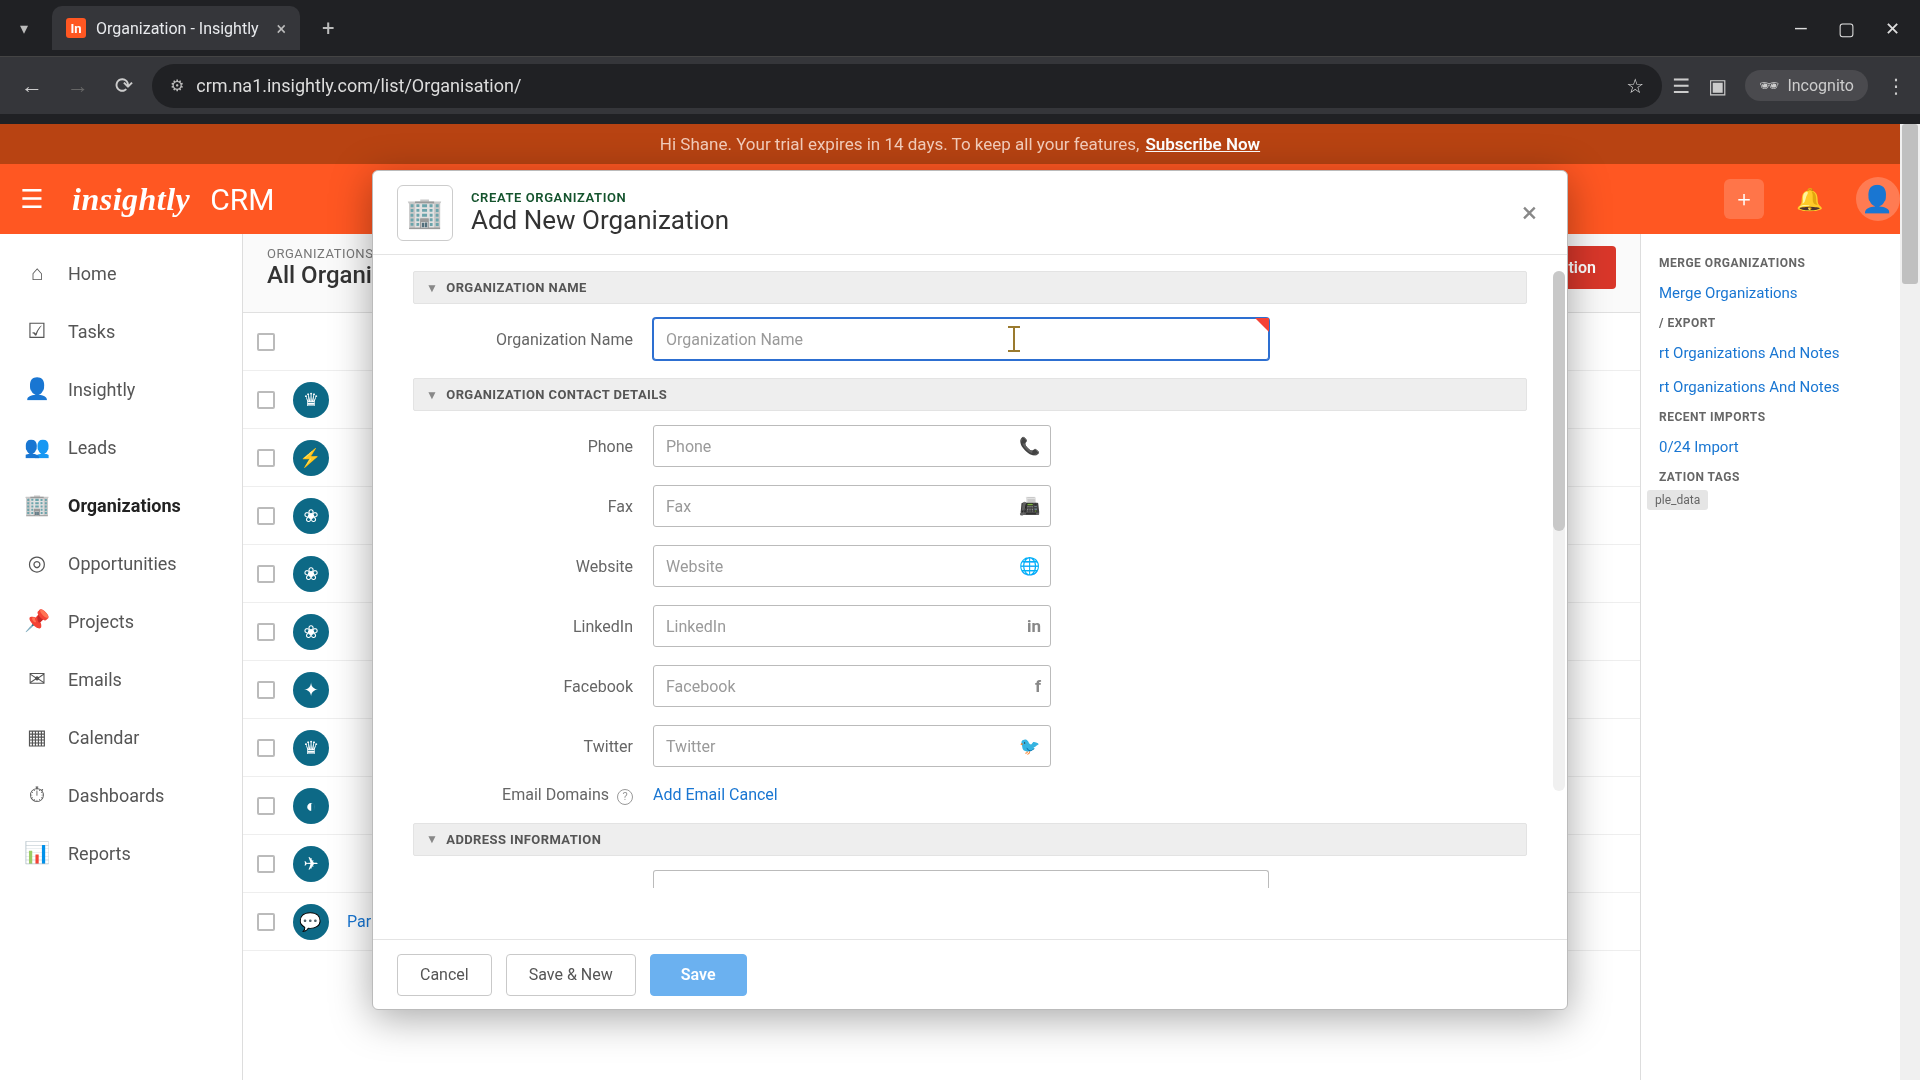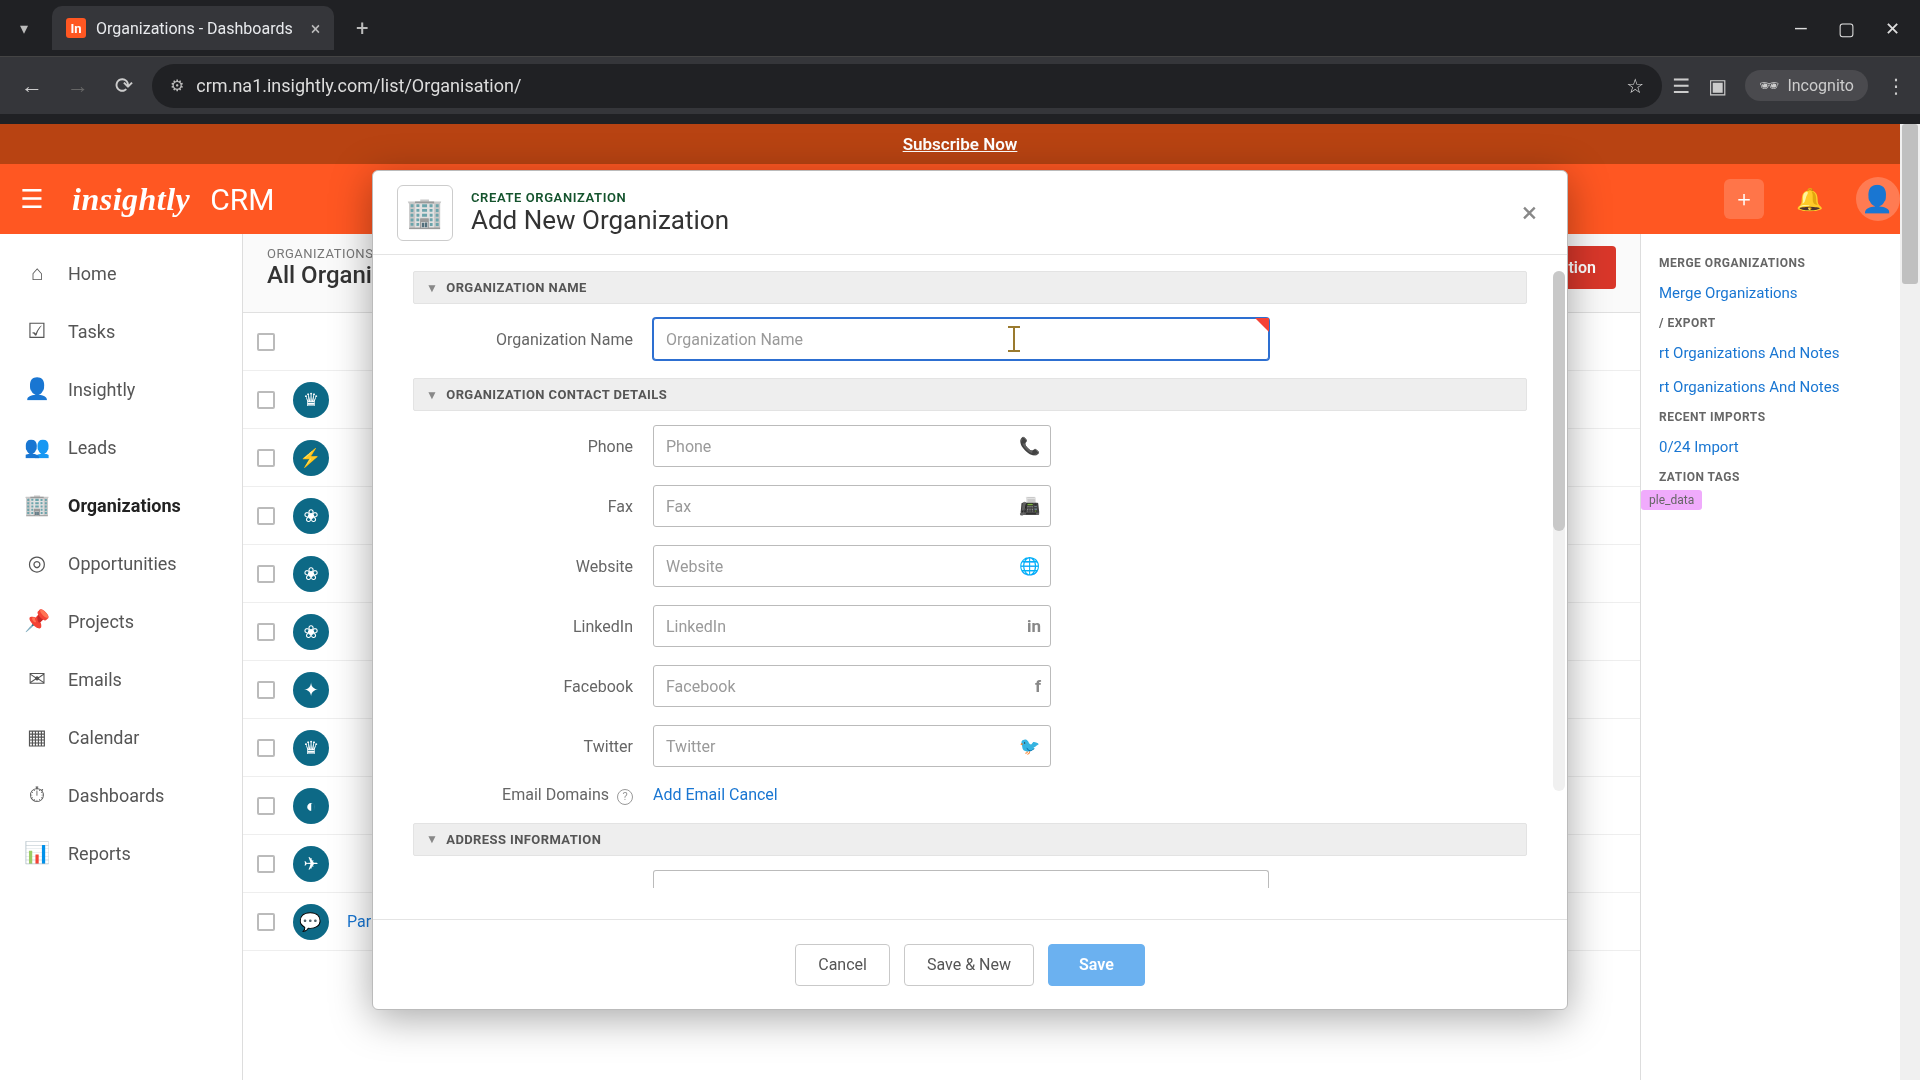--- a/index.html
+++ b/index.html
@@ -62,21 +62,21 @@
 .chk { width:18px; height:18px; border:2px solid #bbb; border-radius:2px; cursor:pointer;}
 .row .avatar { width:36px; height:36px; border-radius:50%; background:#0d6986; display:flex; align-items:center; justify-content:center; color:#fff; font-size:18px;}
 .row-name { color:#1976d2; width:160px; overflow:hidden; text-overflow:ellipsis; white-space:nowrap; cursor:pointer; font-size:16px;}
 .row-cell { color:#444; font-size:16px;}
 .cphone{width:150px;} .cstreet{width:180px;} .ccity{width:150px;} .cstate{width:130px;} .ccountry{width:160px;}
 .row-star{width:30px; color:#ccc; font-size:20px;} .row-kebab{color:#888; font-size:22px; cursor:pointer;}
 
 .rightpanel { width:260px; background:#fff; border-left:1px solid #ddd; padding:16px 0 0 0; font-size:15px; overflow:hidden;}
 .rp-head { font-size:12px; color:#666; letter-spacing:0.5px; padding:6px 18px; font-weight:700;}
 .rp-link { color:#1976d2; padding:8px 18px; cursor:pointer;}
-.rp-tag { background:#f0abfc; color:#666; padding:3px 8px; border-radius:3px; font-size:12px; display:inline-block; margin-left:0;}
+.rp-tag { background:#e5e5e5; color:#666; padding:3px 8px; border-radius:3px; font-size:12px; display:inline-block; margin-left:6px;}
 
 
 .modal-backdrop { position:absolute; inset:0; background:rgba(0,0,0,0); }
 .modal { position:absolute; left:372px; top:46px; width:1196px; height:840px; background:#fff; border-radius:6px; box-shadow:0 8px 40px rgba(0,0,0,0.35); display:flex; flex-direction:column; overflow:hidden; border:1px solid #bbb;}
 .modal-head { height:84px; display:flex; align-items:center; padding:0 24px; gap:18px; border-bottom:1px solid #e4e4e4;}
 .modal-icon { width:56px; height:56px; border:1px solid #ccc; border-radius:6px; display:flex; align-items:center; justify-content:center; font-size:30px; color:#5b8db8;}
 .modal-head-text .sub { font-size:13px; color:#14532d; letter-spacing:0.6px; font-weight:600;}
 .modal-head-text .title { font-size:26px; color:#333;}
 .modal-close { margin-left:auto; font-size:28px; color:#888; cursor:pointer; padding:6px;}
 .modal-body { flex:1; overflow:auto; padding:16px 40px 20px 40px;}
@@ -89,39 +89,39 @@
 .field-input input::placeholder { color:#9a9a9a;}
 .inp-lg { width:616px; }
 .inp-md { width:398px; }
 .inp-focused input { border-color:#2d6fd1; box-shadow:0 0 0 1px #2d6fd1;}
 .req-corner { position:absolute; top:0; right:0; width:0; height:0; border-left:14px solid transparent; border-top:14px solid #f44336;}
 .inp-icon { position:absolute; right:10px; top:50%; transform:translateY(-50%); color:#888; font-size:17px;}
 .link-action { color:#1976d2; font-size:16px; cursor:pointer;}
 .help-dot { display:inline-flex; width:16px; height:16px; border-radius:50%; border:1px solid #999; color:#999; font-size:11px; align-items:center; justify-content:center; margin-left:4px;}
 .modal-body-scroll { position:absolute; right:2px; top:16px; width:12px; height:520px; background:#f0f0f0; border-radius:6px;}
 .modal-body-scroll-thumb{ position:absolute; right:0; top:0; width:12px; height:260px; background:#c8c8c8; border-radius:6px;}
-.modal-foot { height:90px; border-top:1px solid #e4e4e4; display:flex; align-items:center; justify-content:center; gap:14px; padding:0 24px;}
+.modal-foot { height:70px; border-top:1px solid #e4e4e4; display:flex; align-items:center; justify-content:flex-start; gap:14px; padding:0 24px;}
 .btn { height:42px; padding:0 22px; border:1px solid #c9c9c9; background:#fff; border-radius:4px; font-size:16px; color:#555; cursor:pointer;}
 .btn.save { background:#6bb1f0; color:#fff; border-color:#6bb1f0; font-weight:600; padding:0 30px;}
 .text-cursor { position:absolute; left:360px; top:8px; width:2px; height:26px; }
 .text-cursor::before, .text-cursor::after { content:''; position:absolute; left:-5px; width:12px; height:2px; background:#9a7a2e;}
 .text-cursor::before{top:0;} .text-cursor::after{bottom:0;}
 .text-cursor .beam { position:absolute; left:0; top:0; width:2px; height:26px; background:#9a7a2e;}
 
 .billing-cut { height:18px; border:1px solid #bbb; border-top:1px solid #bbb; border-bottom:none; border-radius:3px 3px 0 0; width:616px;}
 </style>
 </head>
 <body>
 
 <div class="browser-chrome">
   <div class="titlebar">
     <div class="tab-drop">▾</div>
     <div class="tab">
       <span class="favicon">In</span>
-      <span>Organizations - Dashboards</span>
+      <span>Organization - Insightly</span>
       <span class="tab-close">×</span>
     </div>
     <div class="new-tab">+</div>
     <div class="win-controls">
       <span>―</span>
       <span>▢</span>
       <span>✕</span>
     </div>
   </div>
   <div class="toolbar">
@@ -144,20 +144,21 @@
     </div>
   </div>
 </div>
 
 <div class="page">
   <div class="page-scroll">
       <div class="page-scroll-thumb"></div>
     </div>
 
   <div class="trial-banner">
+    <span>Hi Shane. Your trial expires in 14 days. To keep all your features,</span>
     <a>Subscribe Now</a>
   </div>
 
   <div class="appbar">
     <div class="hamburger">☰</div>
     <span class="logo">insightly</span>
     <span class="crm-badge">CRM</span>
     <div class="appbar-right">
       <div class="appbar-icon">＋</div>
       <div class="appbar-icon" style="background:transparent">🔔</div>

